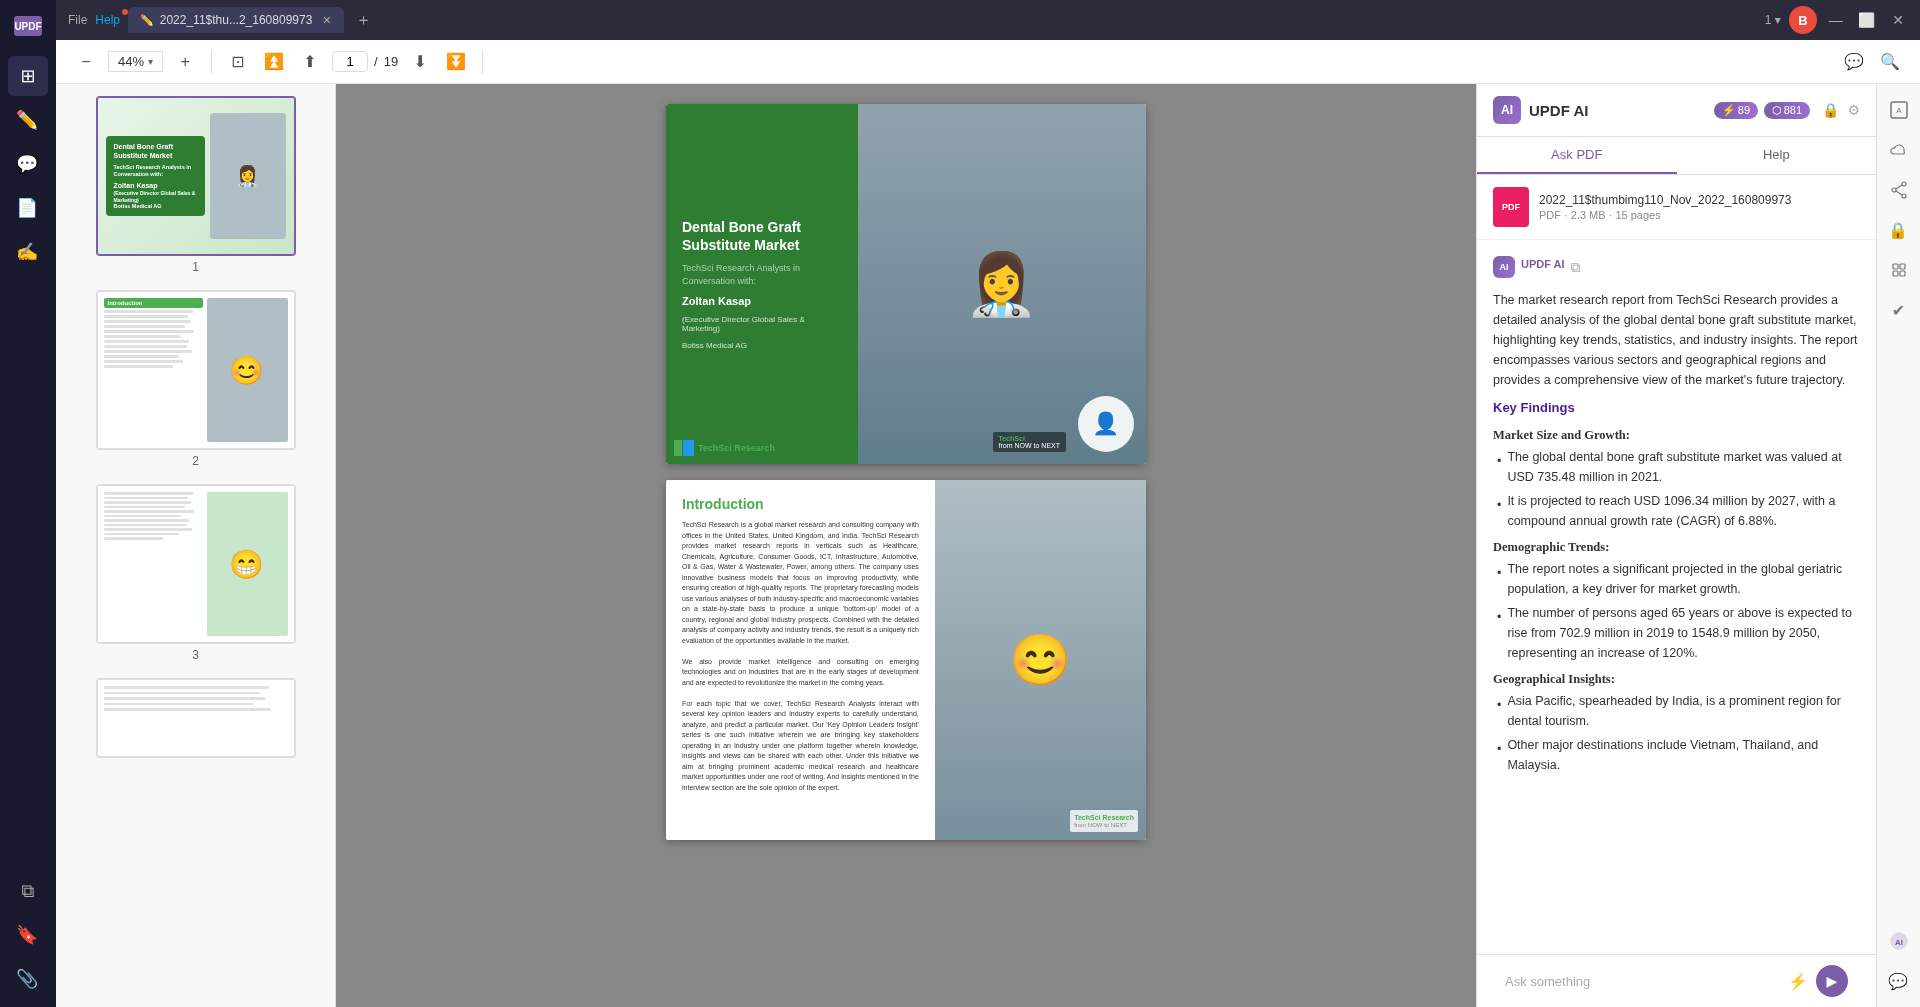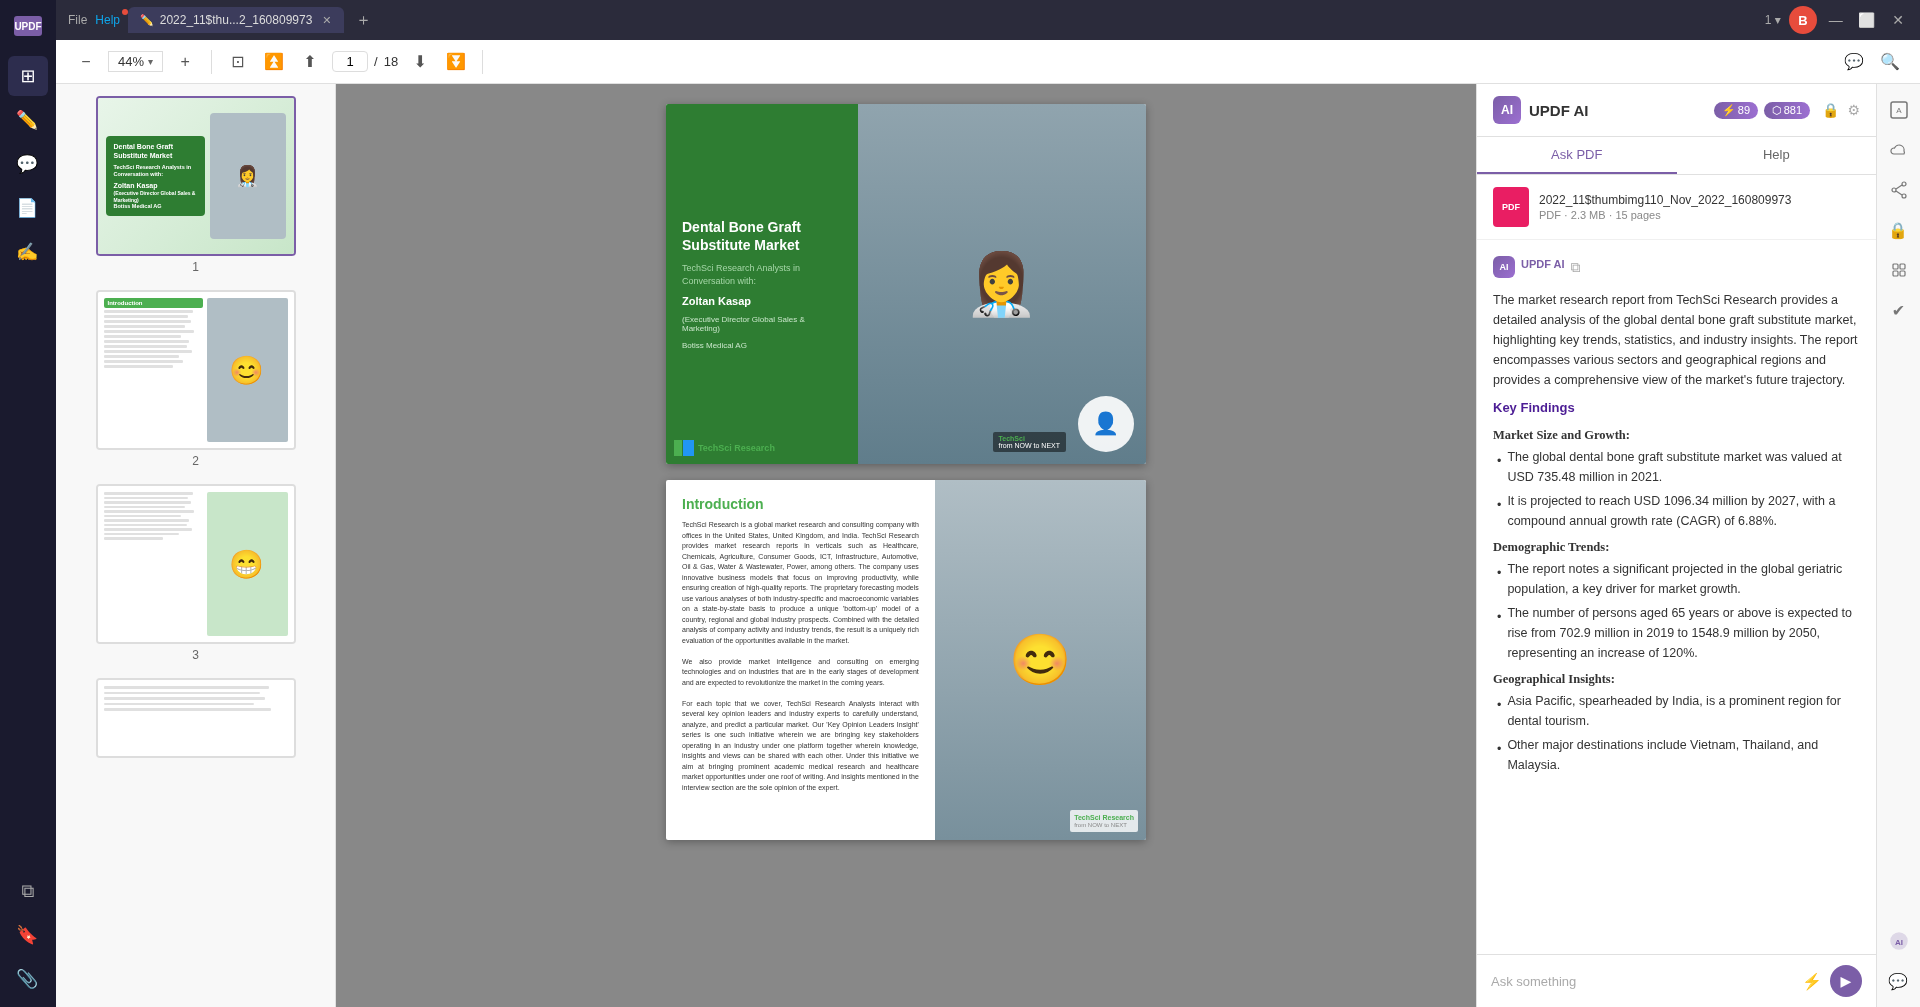--- a/index.html
+++ b/index.html
@@ -501,21 +501,21 @@
     .ai-message-content { color: #333; }
     .ai-message-content p { margin-bottom: 6px; }
     .ai-message-content .key-findings { font-size: 13px; font-weight: 700; margin: 8px 0 4px 0; color: #4c1d95; }
     .ai-message-content .section-title { font-weight: 700; margin: 6px 0 2px 0; font-family: Liberation Serif, serif; }
     .bullet-item {
       display: flex; gap: 6px; margin-bottom: 4px; padding-left: 4px;
     }
     .bullet-dot { flex-shrink: 0; margin-top: 4px; color: #333; }
     .ai-input-bar {
       display: flex; align-items: center; gap: 8px;
-      padding: 10px 14px; border-top: 1px solid #e0e0e0;
+      padding: 10px 28px; border-top: 1px solid #e0e0e0;
       background: #fff;
     }
     .ai-input {
       flex: 1; border: none; outline: none;
       font-size: 13px; color: #333; background: transparent;
     }
     .ai-input::placeholder { color: #aaa; }
     .ai-input-icon { color: #aaa; cursor: pointer; font-size: 16px; }
     .ai-send-btn {
       width: 32px; height: 32px;
@@ -601,21 +601,21 @@
       <span class="zoom-chevron">▾</span>
     </div>
     <div class="toolbar-btn">+</div>
     <div class="toolbar-divider"></div>
     <div class="toolbar-btn">⊡</div>
     <div class="toolbar-btn">⏫</div>
     <div class="toolbar-btn">⬆</div>
     <div class="page-nav">
       <input type="text" value="1" style="">
       <span>/</span>
-      <span>18</span>
+      <span>19</span>
     </div>
     <div class="toolbar-btn">⬇</div>
     <div class="toolbar-btn">⏬</div>
     <div class="toolbar-divider"></div>
     <div class="toolbar-right">
       <div class="toolbar-btn">💬</div>
       <div class="toolbar-btn">🔍</div>
     </div>
   </div>
 

